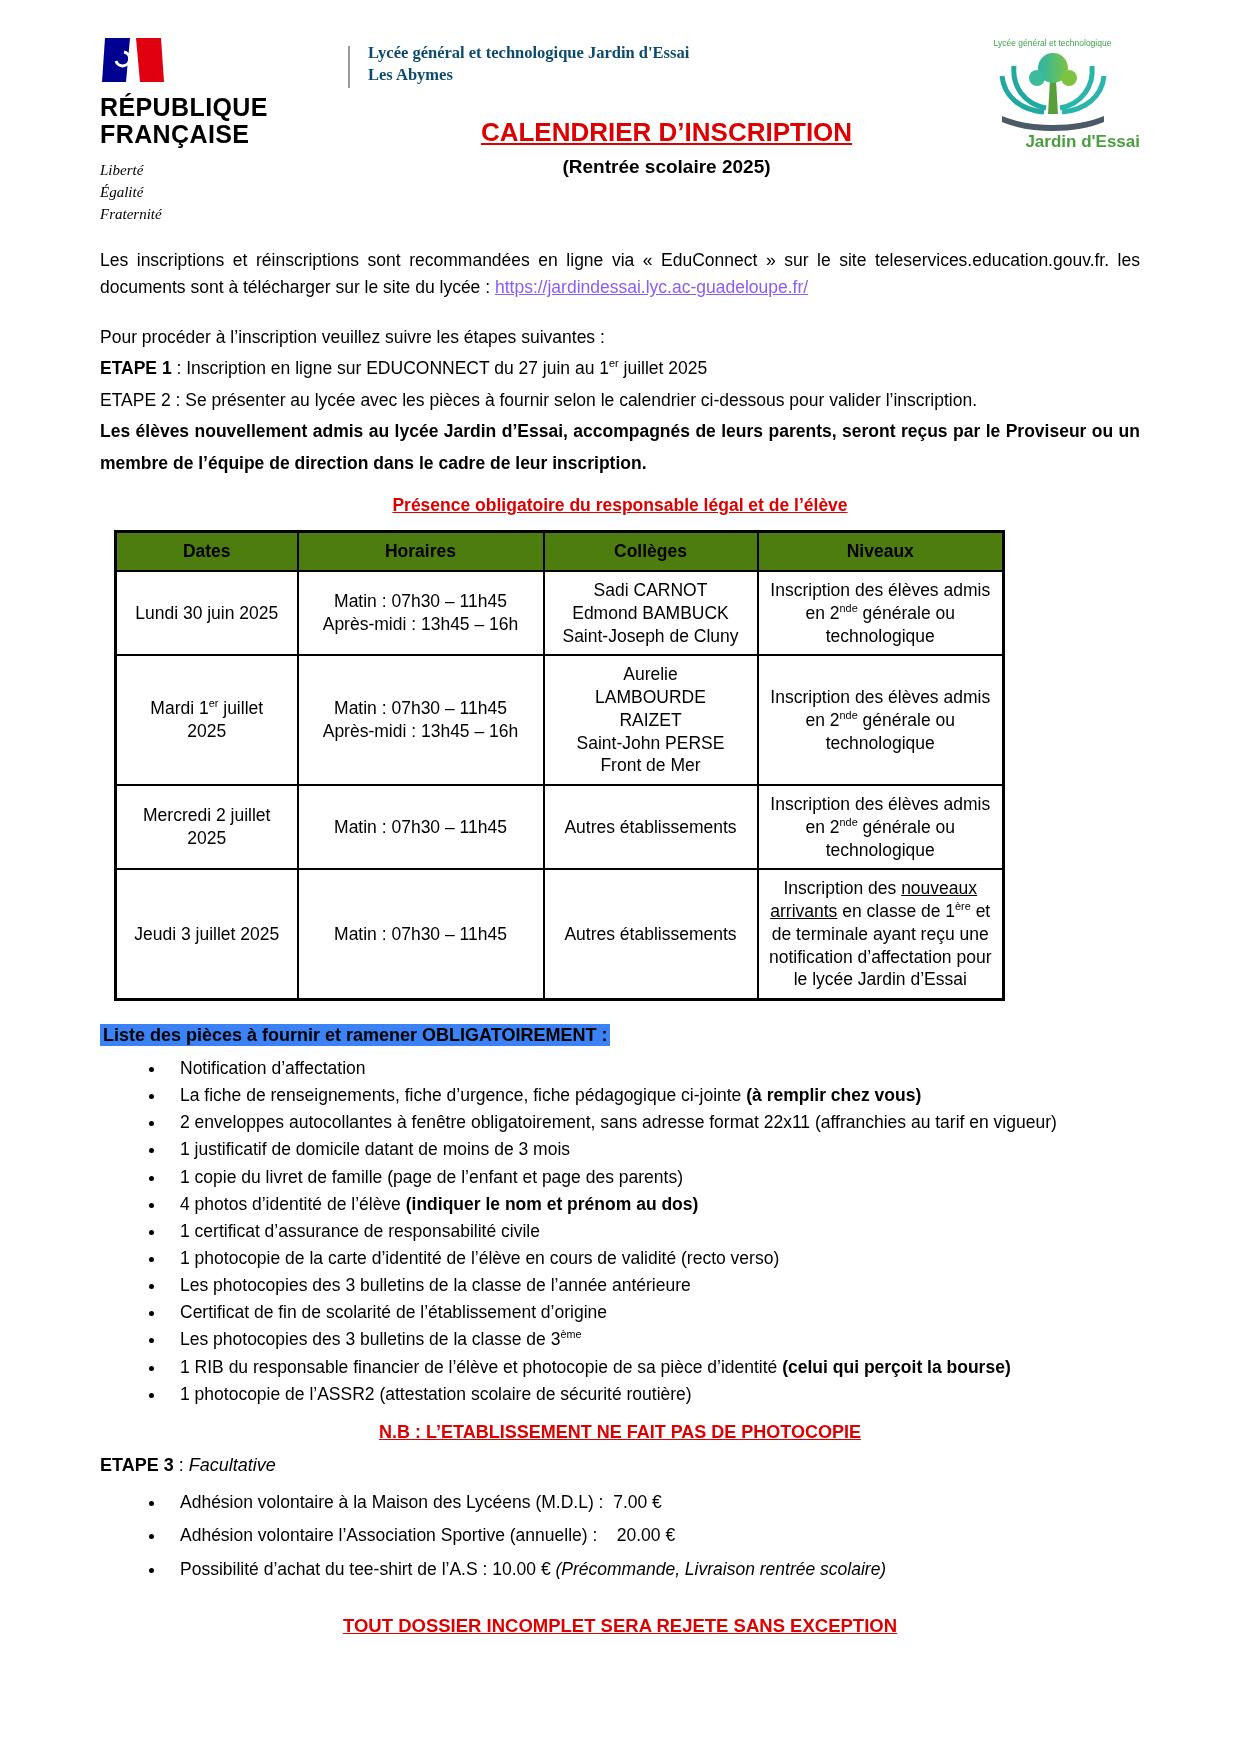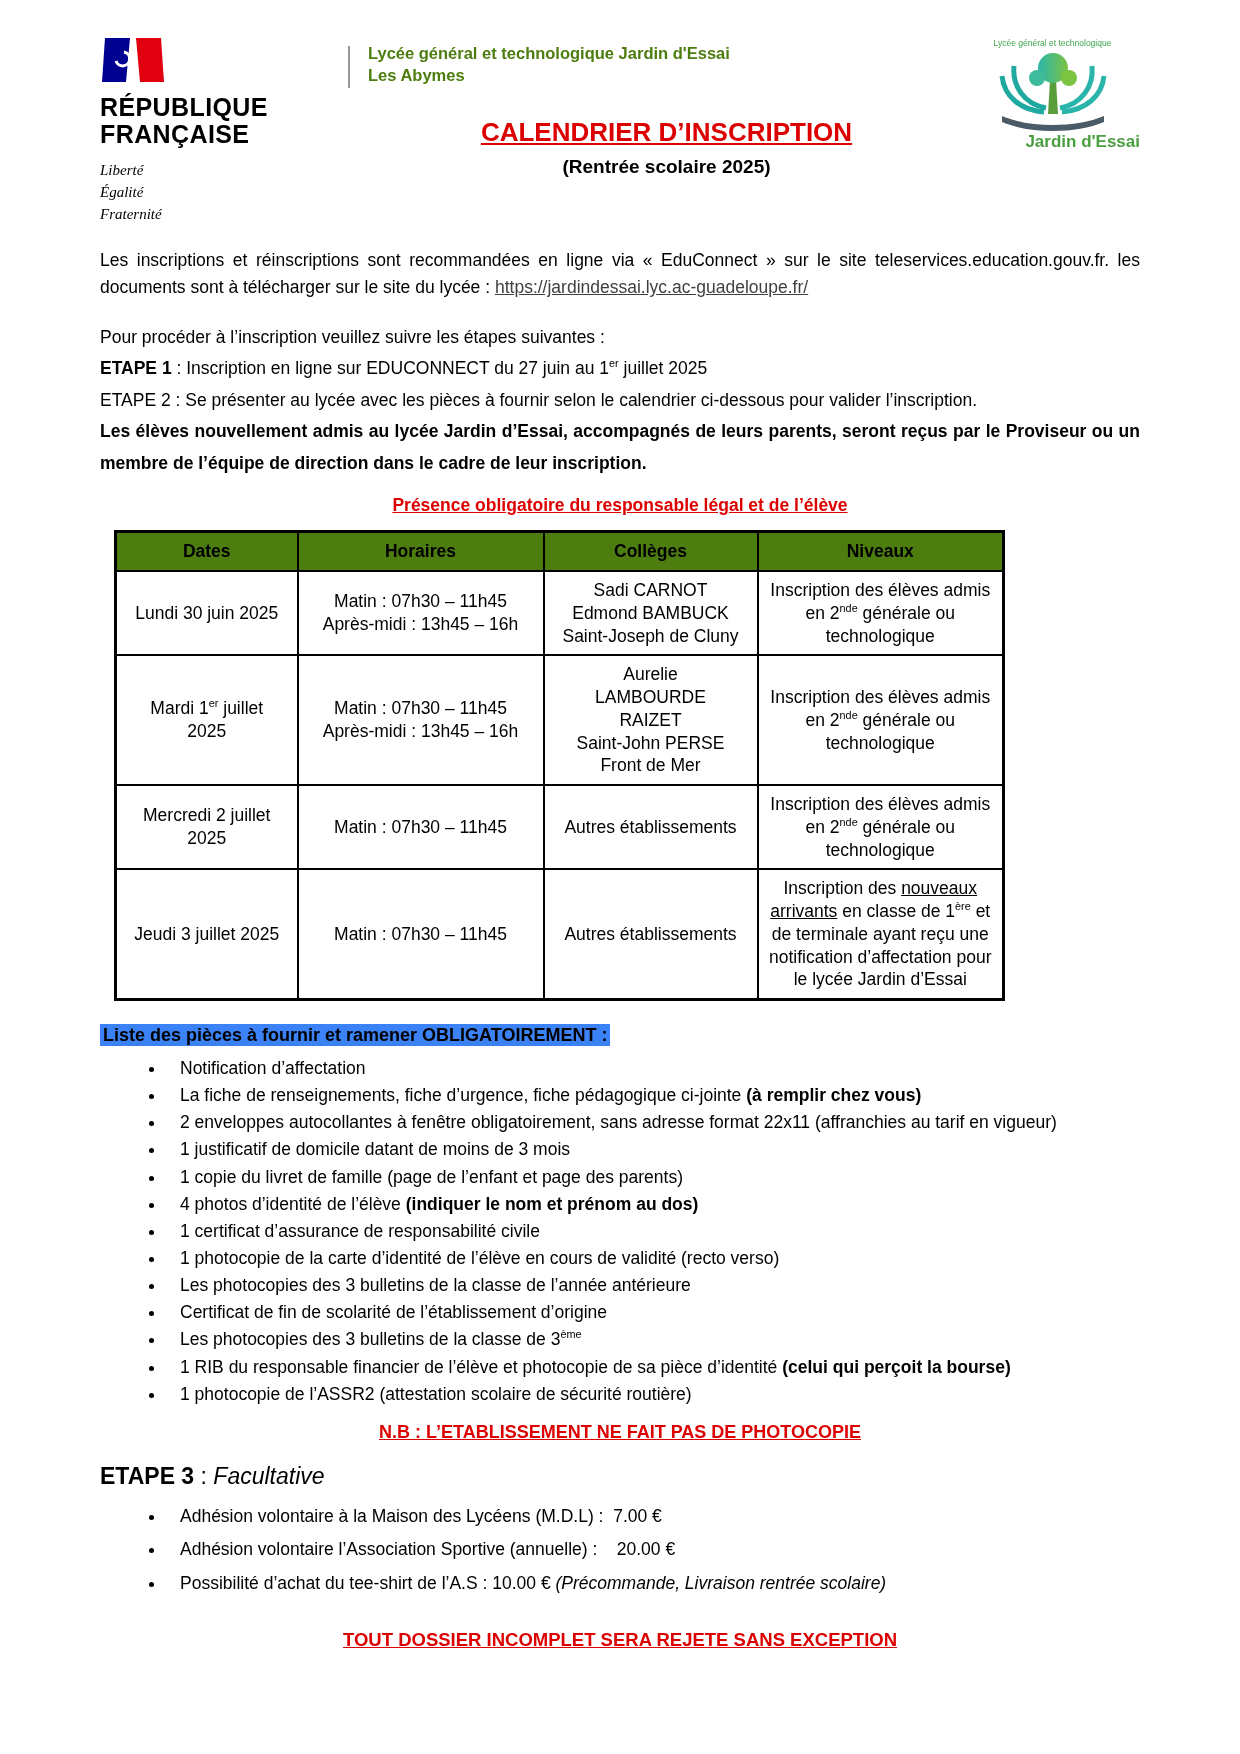--- a/index.html
+++ b/index.html
@@ -12,34 +12,34 @@
 
   
   .hdr { display:grid; grid-template-columns:248px 1fr 175px; align-items:start; }
   .marianne { display:flex; flex-direction:column; gap:8px; }
   .flag { margin-left:2px; }
   .rep-name { font-weight:bold; font-size:25px; line-height:1.08; letter-spacing:.4px; }
   .motto { font-family:"Liberation Serif", serif; font-style:italic; font-size:15px; line-height:1.45; margin-top:4px; }
 
   .hdr-center { padding-left:20px; position:relative; }
   .hdr-center .sep { position:absolute; left:0; top:8px; width:2px; height:42px; background:#9a9a9a; }
-  .school { color:#4d7c0f; font-weight:bold; font-size:16.5px; line-height:1.35; padding-top:4px; }
+  .school { color:#0c4a6e; font-weight:bold; font-size:16.5px; line-height:1.35; padding-top:4px;font-family:Liberation Serif, serif; }
 
   .titles { text-align:center; margin-top:30px; }
   .title-main { color:var(--red); font-weight:bold; font-size:26px; text-decoration:underline; }
   .title-sub  { font-weight:bold; font-size:19px; margin-top:8px; }
 
   .school-logo { text-align:center; }
   .logo-caption { font-size:8.5px; color:#3aa54a; white-space:nowrap; }
   .logo-name { font-size:17px; font-weight:bold; color:#4a9e3f; margin-top:-4px;text-align:right; }
 
   
   :root { --red:#DD0000; }
   .intro { margin-top:22px; font-size:17.5px; line-height:1.55; text-align:justify; }
-  .site-link { color:#404040; text-decoration:underline; }
+  .site-link { color:#8b5cf6; text-decoration:underline; }
 
   .steps { margin-top:20px; font-size:17.5px; line-height:1.8; text-align:justify; }
   .bold-note { font-weight:bold; font-size:17.5px; line-height:1.8; text-align:justify; }
 
   .table-caption { margin-top:16px; text-align:center; color:var(--red); font-weight:bold;
                    font-size:17.5px; text-decoration:underline; }
 
   
   table.cal { border-collapse:collapse; table-layout:fixed; width:888px; margin:14px 0 0 14px;
               border:3px solid #000; }
@@ -48,21 +48,21 @@
   sup { font-size:.62em; vertical-align:super; line-height:0; }
 
   
   .checklist-heading { margin-top:24px; font-weight:bold; font-size:18px; }
   .checklist-heading .hl { background:#3b82f6; padding:1px 3px; }
   ul.blist { margin:10px 0 0 66px; list-style:disc; }
   ul.blist li { font-size:17.5px; line-height:1.38; margin-bottom:3px; padding-left:14px; }
 
   .nb-note { margin-top:16px; text-align:center; color:var(--red); font-weight:bold;
              font-size:18px; text-decoration:underline; }
-  .etape3 { margin-top:20px; font-size:23px; }
+  .etape3 { margin-top:12px; font-size:18px; }
   ul.fees { margin:14px 0 0 66px; list-style:disc; }
   ul.fees li { font-size:17.5px; line-height:1.4; margin-bottom:9px; padding-left:14px; }
 
   .footer-warning { margin-top:34px; text-align:center; color:var(--red); font-weight:bold;
                     font-size:18.5px; text-decoration:underline; }
 </style>
 </head>
 <body>
 
 <div class="page">

